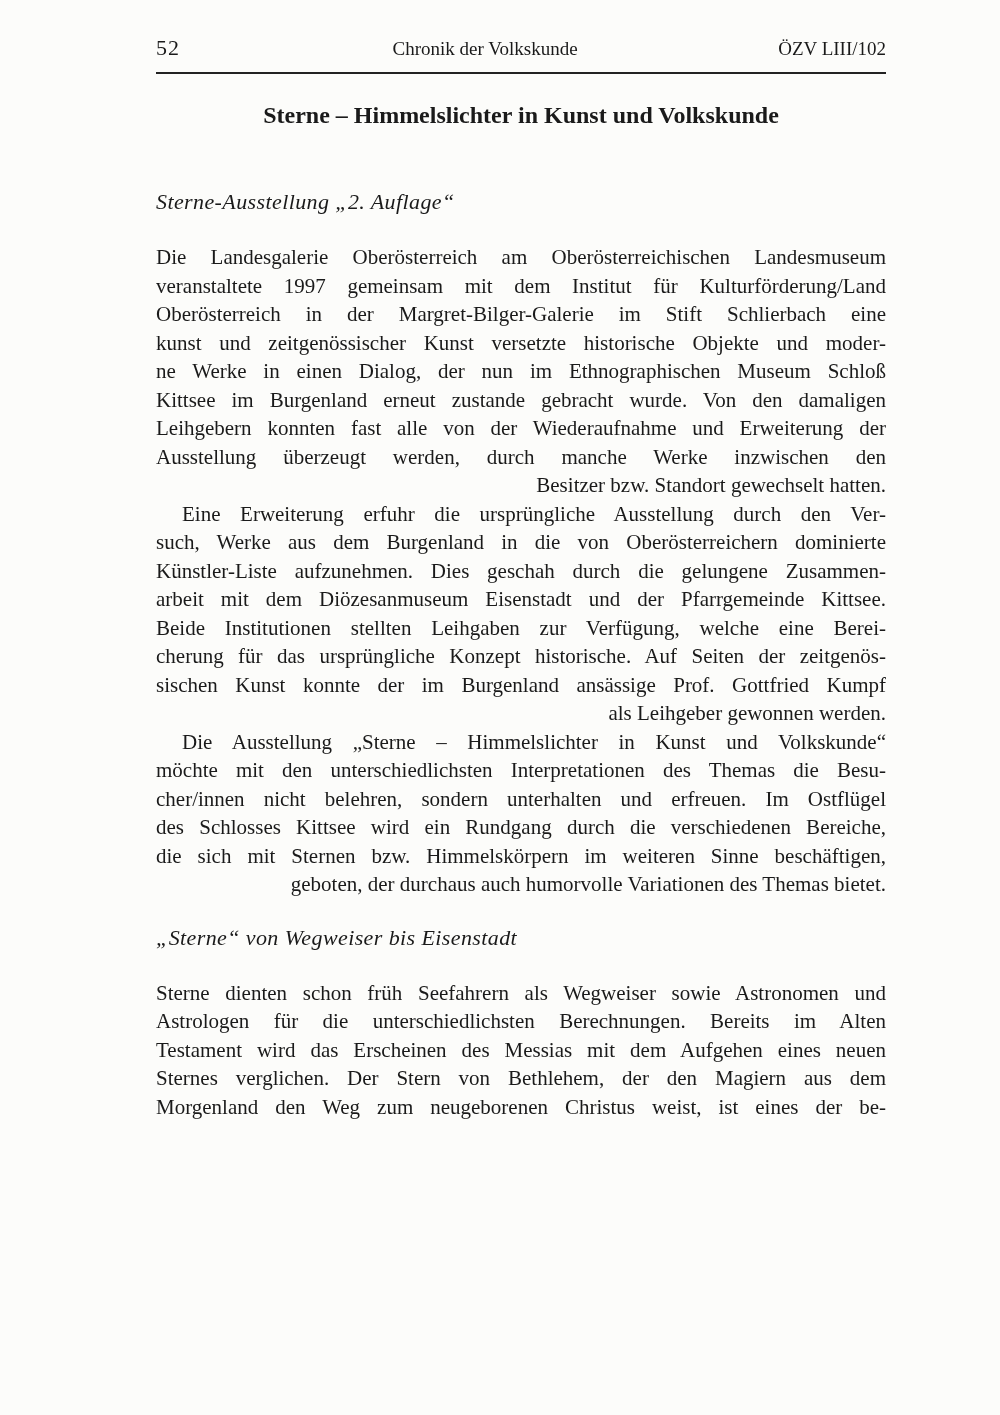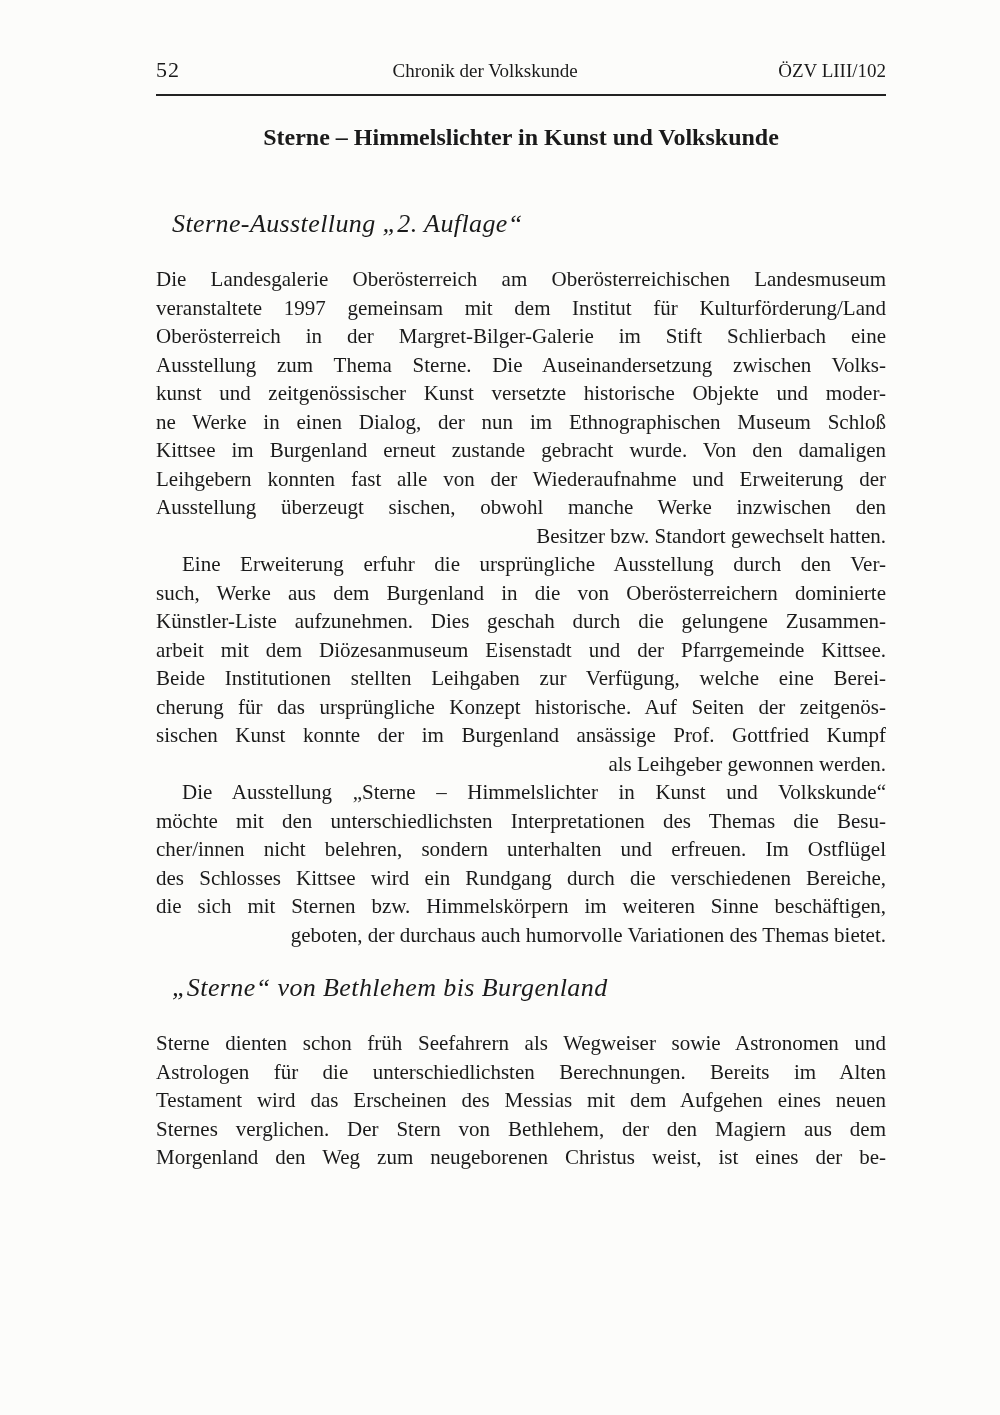--- a/index.html
+++ b/index.html
@@ -16,21 +16,21 @@
   }
   .col {
     margin-left: 156px;
     width: 730px;
   }
   
   .pageheader {
     display: flex;
     justify-content: space-between;
     align-items: baseline;
-    padding-top: 57px;
+    padding-top: 35px;
     font-size: 19px;
     line-height: 26px;
   }
   .pagenum { font-size: 22px; letter-spacing: 1px; }
   .runtitle { transform: translateX(6px); }
   .headrule {
     border: none;
     border-top: 2px solid #222;
     margin: 10px 0 0 0;
   }
@@ -45,23 +45,23 @@
     font-size: 24px;
     line-height: 33px;
     margin: 0;
     font-weight: bold;
   }
   .subline { font-weight: normal; }
   
   .sec-heading {
     font-style: italic;
     font-weight: normal;
-    font-size: 26px;
+    font-size: 22px;
     line-height: 29px;
-    margin: 16px;
+    margin: 0;
     letter-spacing: 0.4px;
   }
   .sec-heading.first { margin-top: 55px; }
   .sec-heading.later { margin-top: 24px; }
   
   .paragraphs { margin-top: 27px; }
   .para { margin: 0; }
   .line {
     height: 28.5px;
     line-height: 28.5px;
@@ -92,26 +92,25 @@
       <h1>Sterne – Himmelslichter in Kunst und Volkskunde</h1>
     </section>
 
     <main id="article-body">
         <h2 class="sec-heading first">Sterne-Ausstellung „2. Auflage“</h2>
         <div class="paragraphs">
           <div class="para">
             <div class="line jl">Die Landesgalerie Oberösterreich am Oberösterreichischen Landesmuseum</div>
             <div class="line jl">veranstaltete 1997 gemeinsam mit dem Institut für Kulturförderung/Land</div>
             <div class="line jl">Oberösterreich in der Margret-Bilger-Galerie im Stift Schlierbach eine</div>
-            <div class="line jl">Ausstellung zum Thema Sterne. Die Auseinandersetzung zwischen Volks-</div>
             <div class="line jl">kunst und zeitgenössischer Kunst versetzte historische Objekte und moder-</div>
             <div class="line jl">ne Werke in einen Dialog, der nun im Ethnographischen Museum Schloß</div>
             <div class="line jl">Kittsee im Burgenland erneut zustande gebracht wurde. Von den damaligen</div>
             <div class="line jl">Leihgebern konnten fast alle von der Wiederaufnahme und Erweiterung der</div>
-            <div class="line jl">Ausstellung überzeugt sischen, obwohl manche Werke inzwischen den</div>
+            <div class="line jl">Ausstellung überzeugt werden, durch manche Werke inzwischen den</div>
             <div class="line ll">Besitzer bzw. Standort gewechselt hatten.</div>
           </div>
           <div class="para">
             <div class="line jl indent">Eine Erweiterung erfuhr die ursprüngliche Ausstellung durch den Ver-</div>
             <div class="line jl">such, Werke aus dem Burgenland in die von Oberösterreichern dominierte</div>
             <div class="line jl">Künstler-Liste aufzunehmen. Dies geschah durch die gelungene Zusammen-</div>
             <div class="line jl">arbeit mit dem Diözesanmuseum Eisenstadt und der Pfarrgemeinde Kittsee.</div>
             <div class="line jl">Beide Institutionen stellten Leihgaben zur Verfügung, welche eine Berei-</div>
             <div class="line jl">cherung für das ursprüngliche Konzept historische. Auf Seiten der zeitgenös-</div>
             <div class="line jl">sischen Kunst konnte der im Burgenland ansässige Prof. Gottfried Kumpf</div>
@@ -119,21 +118,21 @@
           </div>
           <div class="para">
             <div class="line jl indent">Die Ausstellung „Sterne – Himmelslichter in Kunst und Volkskunde“</div>
             <div class="line jl">möchte mit den unterschiedlichsten Interpretationen des Themas die Besu-</div>
             <div class="line jl">cher/innen nicht belehren, sondern unterhalten und erfreuen. Im Ostflügel</div>
             <div class="line jl">des Schlosses Kittsee wird ein Rundgang durch die verschiedenen Bereiche,</div>
             <div class="line jl">die sich mit Sternen bzw. Himmelskörpern im weiteren Sinne beschäftigen,</div>
             <div class="line ll">geboten, der durchaus auch humorvolle Variationen des Themas bietet.</div>
           </div>
         </div>
-        <h2 class="sec-heading later">„Sterne“ von Bethlehem bis Burgenland</h2>
+        <h2 class="sec-heading later">„Sterne“ von Wegweiser bis Eisenstadt</h2>
         <div class="paragraphs">
           <div class="para">
             <div class="line jl">Sterne dienten schon früh Seefahrern als Wegweiser sowie Astronomen und</div>
             <div class="line jl">Astrologen für die unterschiedlichsten Berechnungen. Bereits im Alten</div>
             <div class="line jl">Testament wird das Erscheinen des Messias mit dem Aufgehen eines neuen</div>
             <div class="line jl">Sternes verglichen. Der Stern von Bethlehem, der den Magiern aus dem</div>
             <div class="line jl">Morgenland den Weg zum neugeborenen Christus weist, ist eines der be-</div>
           </div>
         </div>
       </main>

